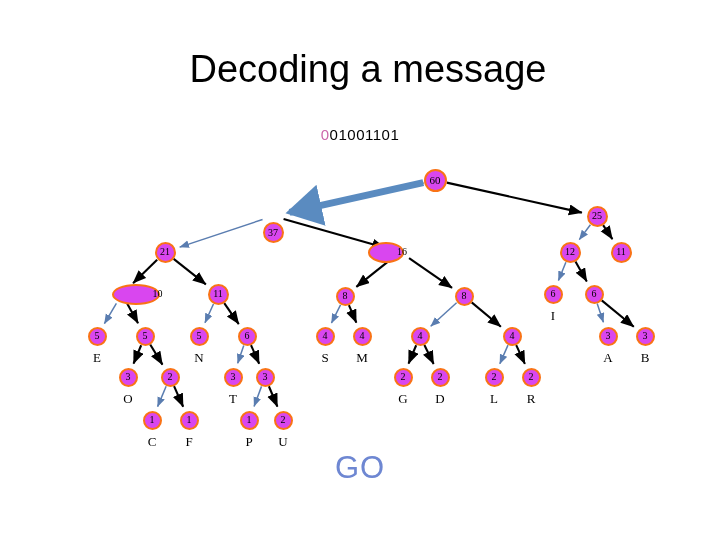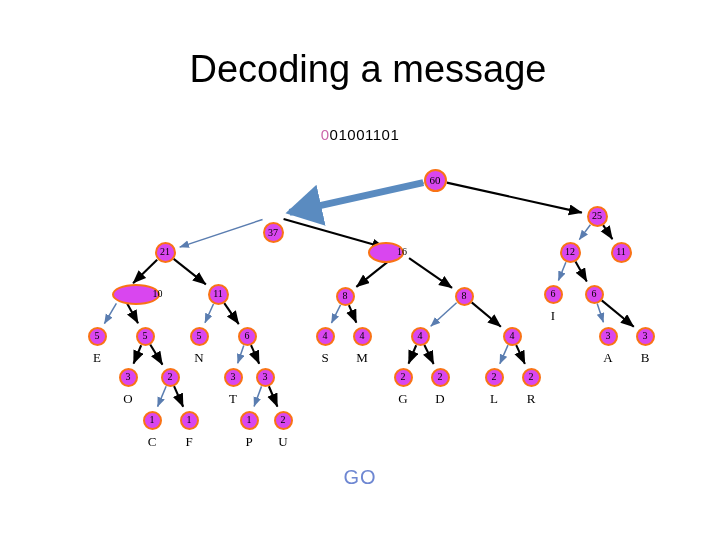--- a/index.html
+++ b/index.html
@@ -13,23 +13,23 @@
     font-family:"Liberation Sans", sans-serif;
     font-size:38px;color:#000000;letter-spacing:0px;white-space:nowrap;
   }
   #bitstring{
     position:absolute;left:0;top:126px;width:720px;text-align:center;
     font-family:"Liberation Sans", sans-serif;
     font-size:15px;color:#000000;letter-spacing:0.5px;
   }
   #bitstring .consumed{color:#CC66AA;}
   #goword{
-    position:absolute;left:0;top:466px;width:720px;text-align:center;
+    position:absolute;left:0;top:450px;width:720px;text-align:center;
     font-family:"Liberation Sans", sans-serif;
-    font-size:20px;color:#6E87D2;letter-spacing:1px;
+    font-size:31px;color:#6E87D2;letter-spacing:1px;
   }
   #tree{position:absolute;left:0;top:0;width:720px;height:540px;}
   .node{
     position:absolute;border:2px solid #f97316;border-radius:50%;
     background:#d946ef;box-sizing:border-box;
     display:flex;align-items:center;justify-content:center;
     font-family:"Liberation Serif", serif;
     color:#000;line-height:1;
   }
   .n-big{width:23px;height:23px;font-size:11px;}

